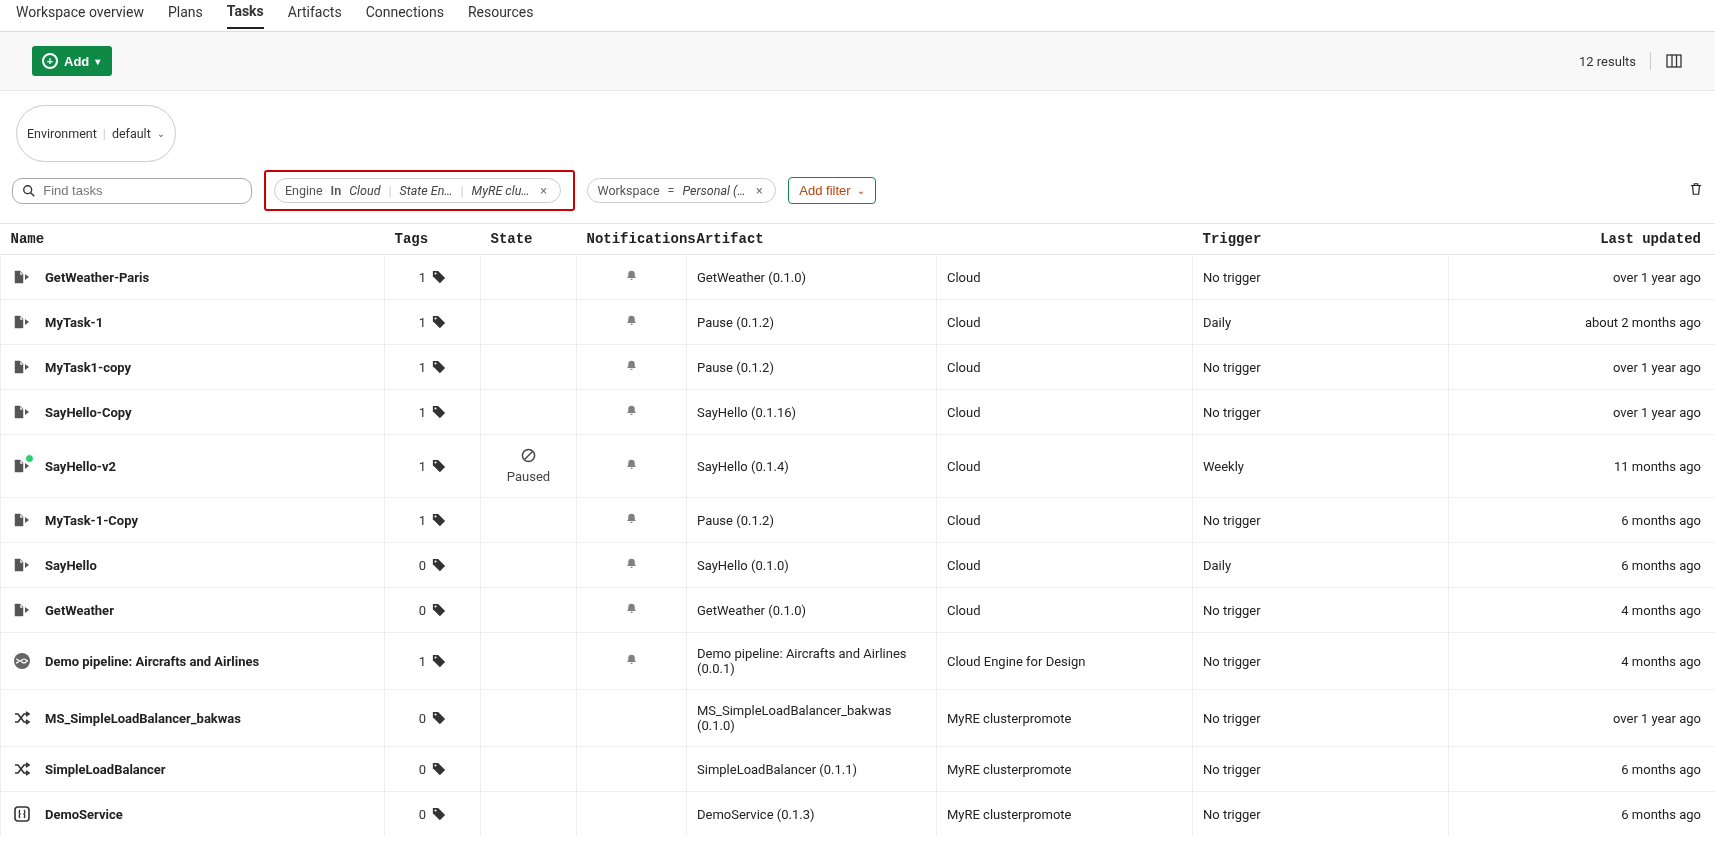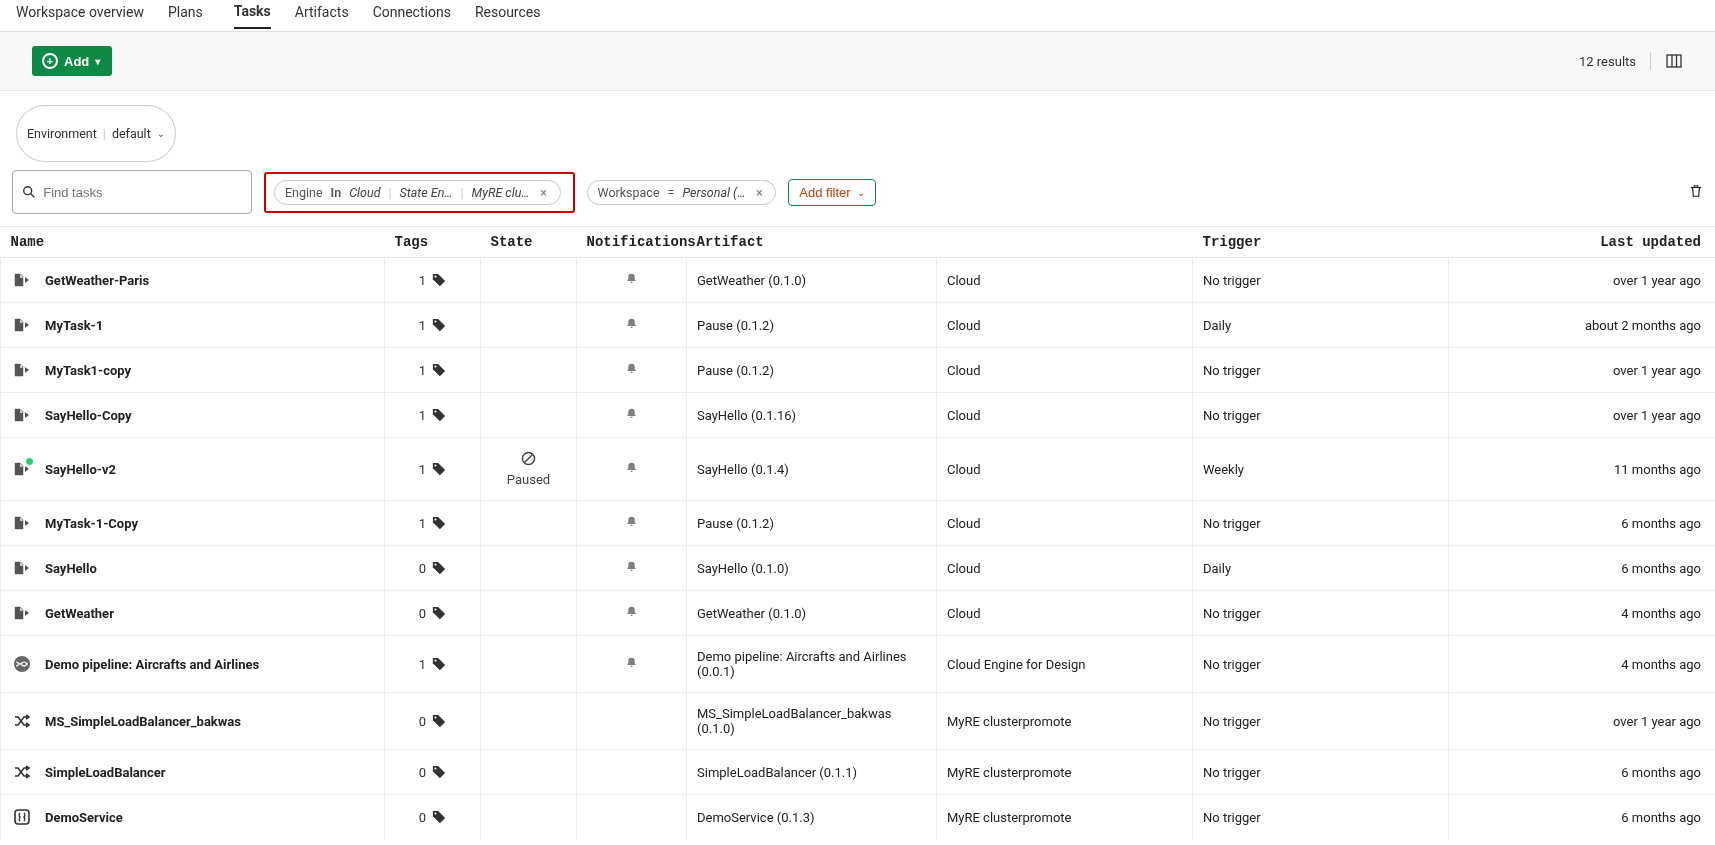--- a/index.html
+++ b/index.html
@@ -1,30 +1,30 @@
 <!DOCTYPE html>
 <html><head>
 <meta charset="utf-8">
 <style>
 * { box-sizing: border-box; margin: 0; padding: 0; }
 body { font-family: -apple-system, BlinkMacSystemFont, "Segoe UI", Roboto, Helvetica, Arial, sans-serif; font-size: 13px; color: #222; background: #fff; width: 1715px; }
 .tabs-nav { display: flex; border-bottom: 1px solid #ddd; padding: 0 16px; gap: 24px; height: 32px; align-items: center; }
 .tabs-nav .tab { color: #333; padding-bottom: 8px; cursor: pointer; font-size: 14px; }
-.tabs-nav .tab.active { font-weight: 700; border-bottom: 2px solid #222; margin-left: 7px; }
+.tabs-nav .tab.active { font-weight: 700; border-bottom: 2px solid #222; }
 .toolbar { display: flex; justify-content: space-between; align-items: center; padding: 14px 32px; background: #f8f8f8; border-bottom: 1px solid #e6e6e6; }
 .add-btn { display: inline-flex; align-items: center; gap: 6px; background: #0f8a46; color: #fff; font-weight: 700; border: none; border-radius: 3px; padding: 7px 12px 7px 10px; cursor: pointer; font-size: 13px; }
 .add-btn .plus-circ { display:inline-flex; width:16px; height:16px; border:2px solid #fff; border-radius:50%; align-items:center; justify-content:center; font-size:11px; line-height:1; }
 .add-btn .chev { font-size: 10px; }
 .toolbar-right { display:flex; align-items:center; gap:14px; color:#333; }
 .divider-v { width:1px; height:18px; background:#ccc; }
 .env-row { padding: 14px 16px 8px; }
 .pill { display:inline-flex; align-items:center; border:1px solid #ccc; border-radius:999px; padding:20px 10px; font-size:12.5px; color:#333; background:#fff; gap:6px; }
 .pill .sep { color:#ccc; }
 .filter-row { display:flex; align-items:center; gap:12px; padding: 0 12px 12px; border-bottom:1px solid #e6e6e6; }
-.search-box { display:flex; align-items:center; border:1px solid #aaa; border-radius:4px; height:44px; padding:0 8px; width:240px; gap:6px; background:#fff; }
+.search-box { display:flex; align-items:center; border:1px solid #aaa; border-radius:10px; height:26px; padding:0 8px; width:240px; gap:6px; background:#fff; }
 .search-box input { border:none; outline:none; width:100%; font-size:13px; color:#666; }
 .filter-chip { display:inline-flex; align-items:center; border:1px solid #ccc; border-radius:999px; padding:4px 10px; font-size:12.5px; gap:8px; background:#fff; }
 .filter-chip .italic { font-style: italic; color:#444; }
 .filter-chip .muted { color:#555; }
 .filter-chip .vbar { color:#ccc; }
 .filter-chip .x { color:#777; cursor:pointer; display:inline-block; width:12px; text-align:center; }
 .highlight-box { border:2px solid #cc0000; border-radius:3px; padding:6px 12px 6px 8px; }
 .add-filter-btn { display:inline-flex; align-items:center; gap:6px; border:1px solid #0f8a46; color:#c2410c; background:#fff; border-radius:4px; padding:5px 10px; font-size:13px; cursor:pointer; }
 .spacer { flex:1; }
 .trash { font-size:14px; color:#333; cursor:pointer; }

